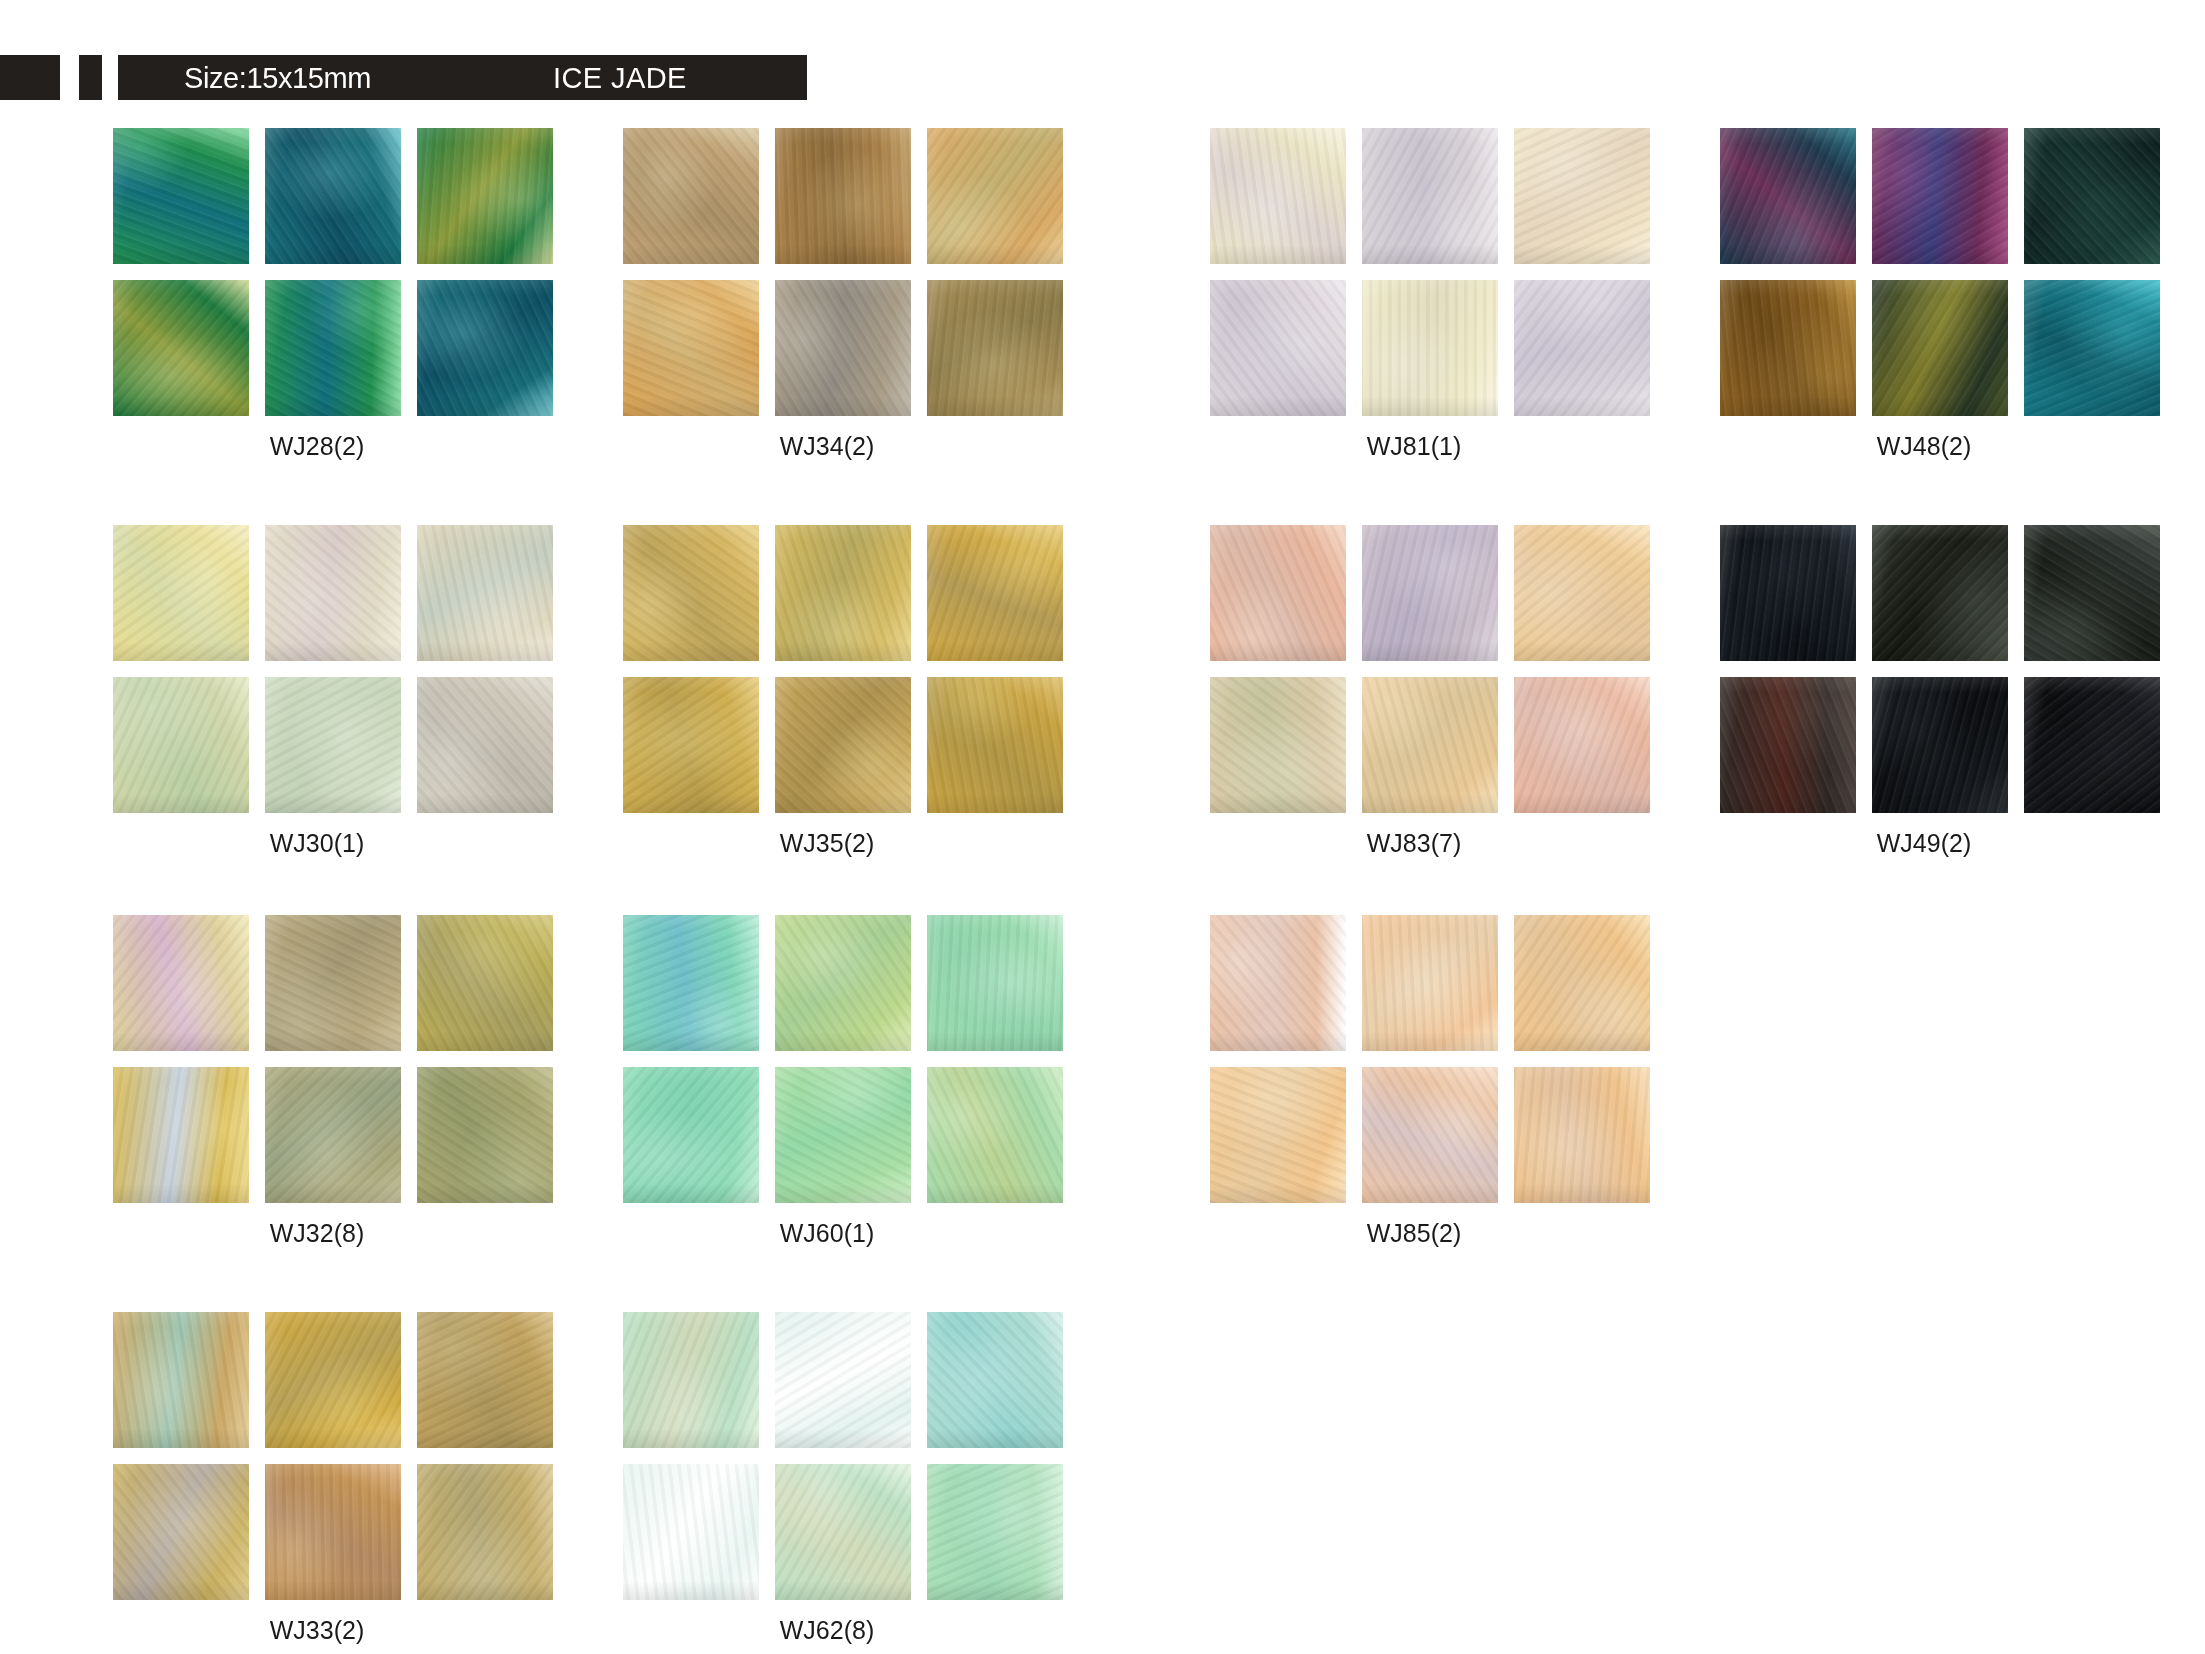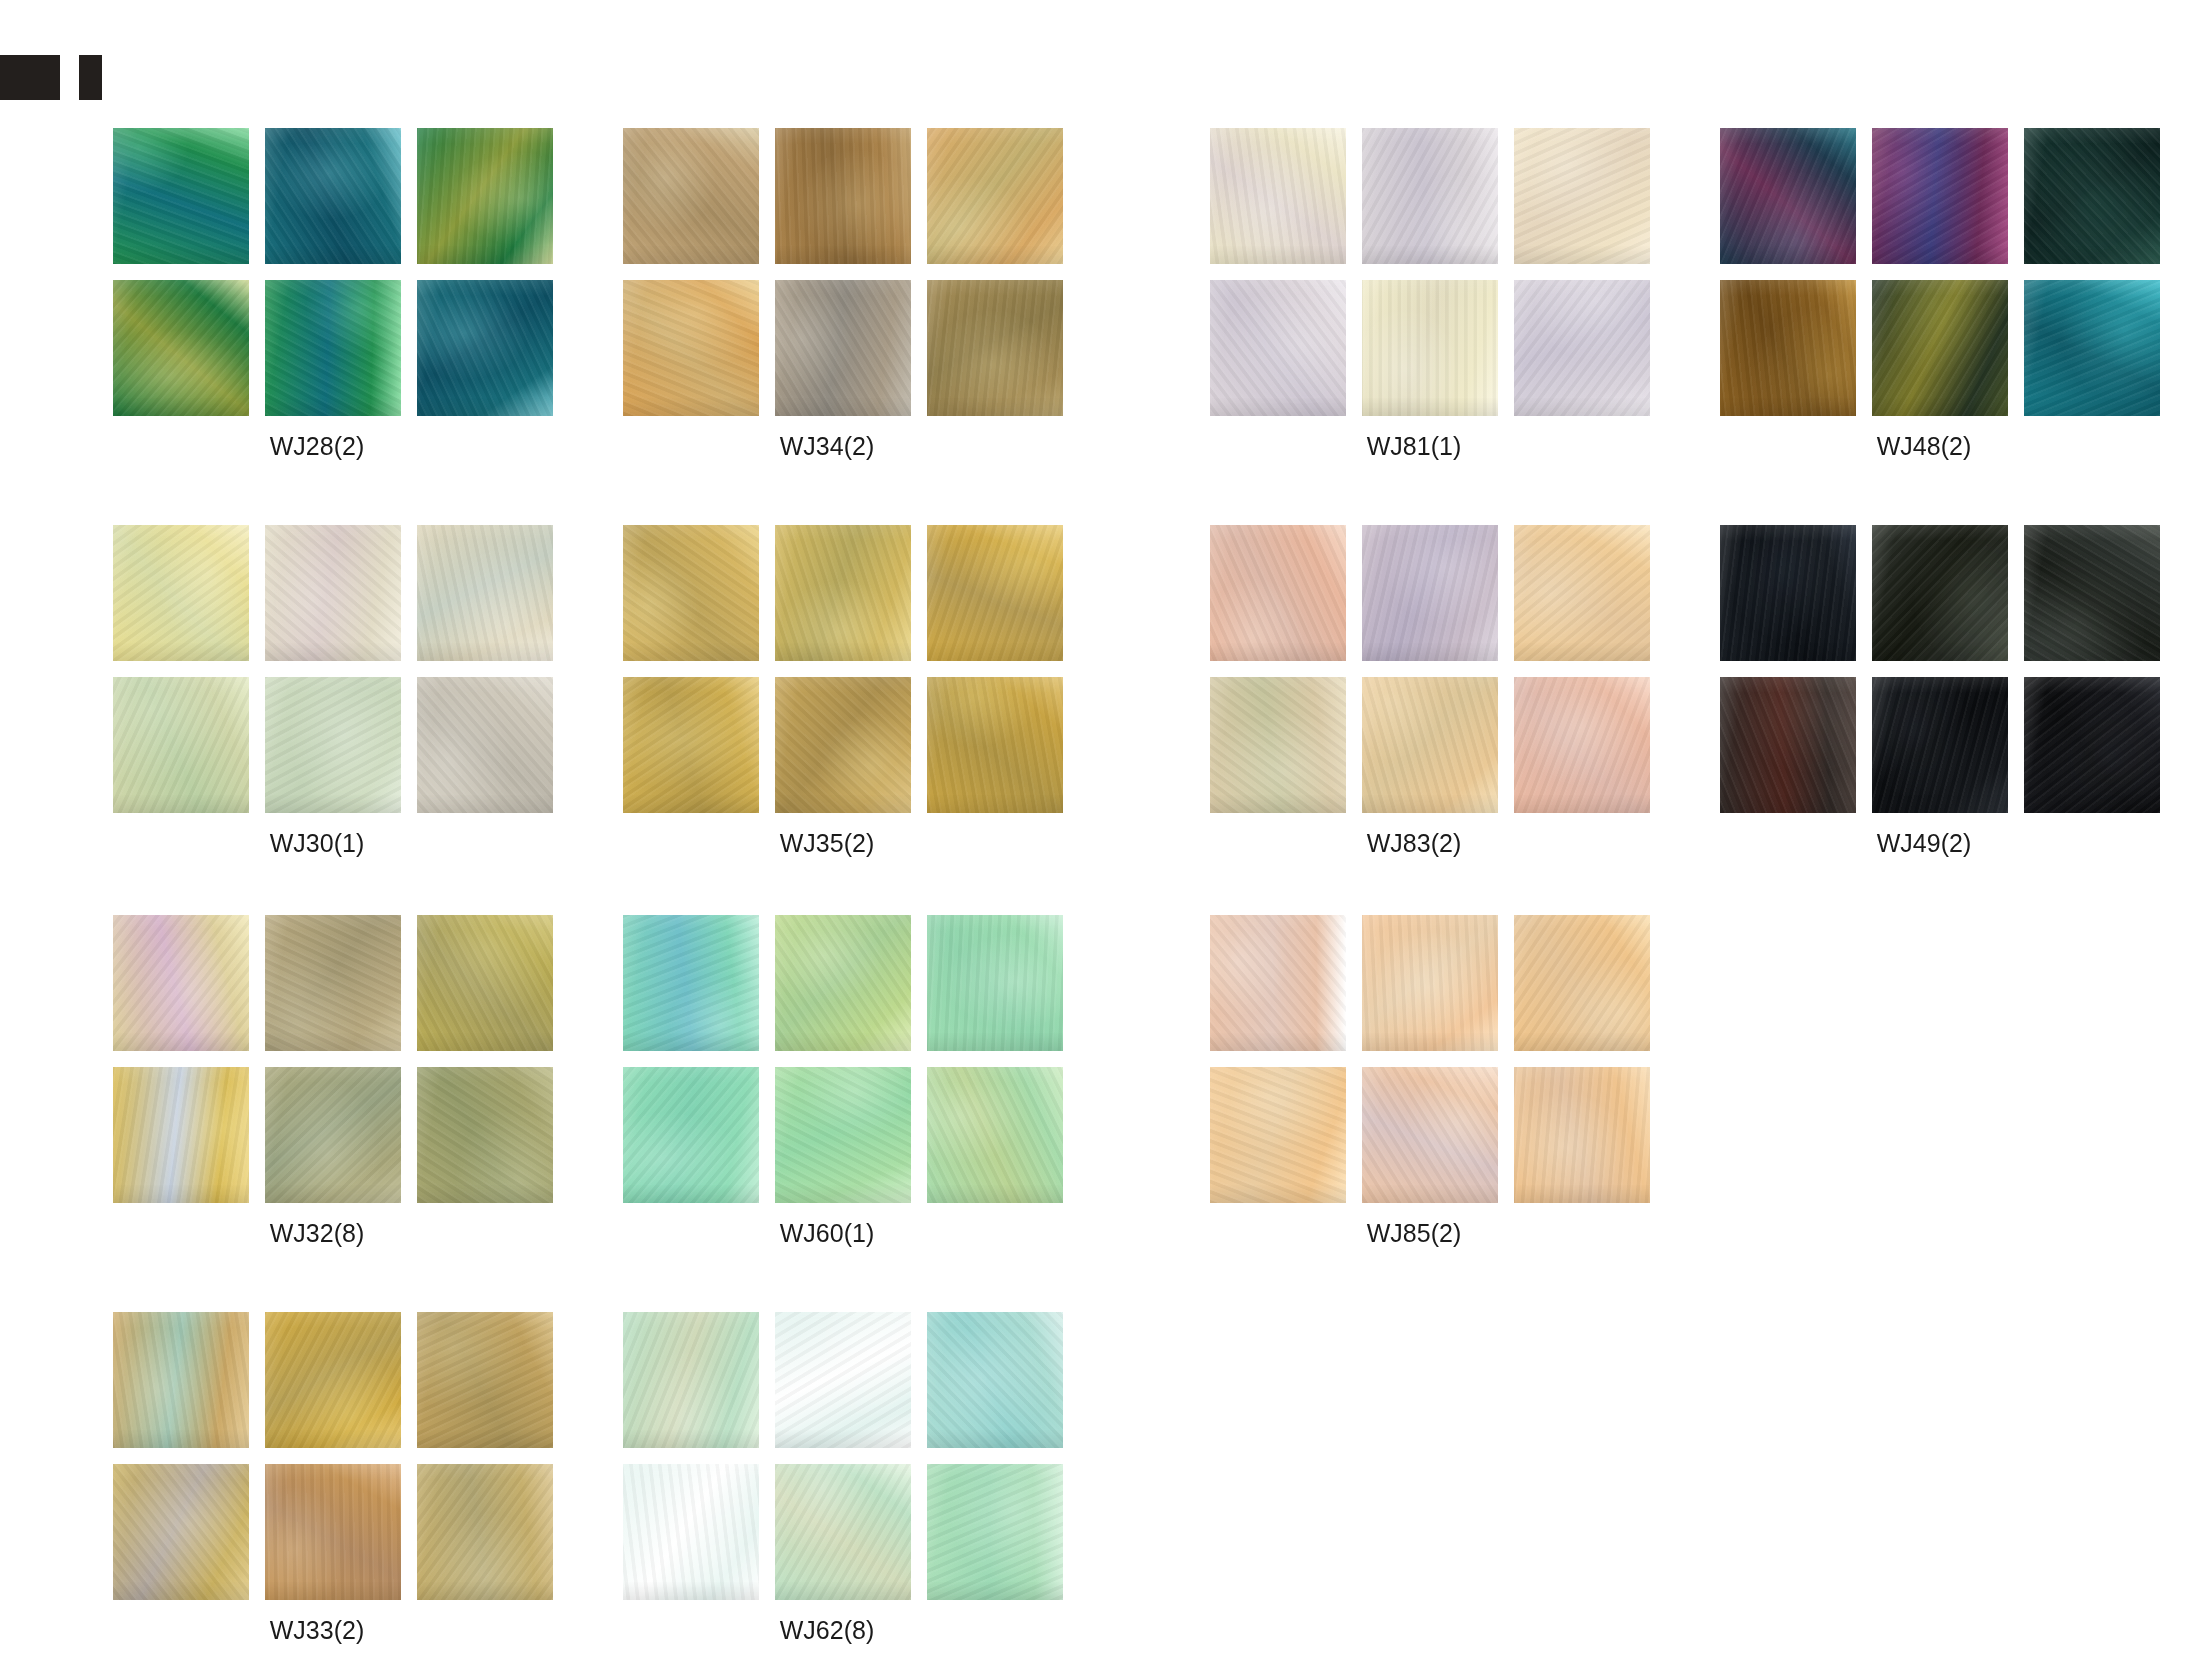--- a/index.html
+++ b/index.html
@@ -116,20 +116,24 @@
   }
 </style>
 </head>
 <body>
 
 <div class="header">
   <div class="hdr-block-a"></div>
   <div class="hdr-gap-a"></div>
   <div class="hdr-block-b"></div>
   <div class="hdr-gap-b"></div>
+  <div class="hdr-bar">
+    <span class="hdr-size">Size:15x15mm</span>
+    <span class="hdr-name">ICE JADE</span>
+  </div>
 </div>
 
 <div class="catalog" id="catalog">
     <div class="group" style="left: 113px; top: 128px;">
       <div class="tiles">
         <div class="tile">
           <div class="sheen" style="background: linear-gradient(20deg, rgb(31, 143, 78) 0%, rgb(15, 110, 122) 46%, rgb(31, 143, 78) 78%, rgb(143, 224, 168) 100%);"></div>
           <div class="sheen2" style="background: radial-gradient(60% 55% at 18% 14%, rgba(143, 224, 168, 0.533) 0%, transparent 62%);"></div>
           <div class="streaks" style="background: repeating-linear-gradient(200deg, rgba(255, 255, 255, 0.14) 0px, rgba(255, 255, 255, 0.14) 1.5px, rgba(0, 0, 0, 0.1) 2.2px, rgba(0, 0, 0, 0.1) 5.1px, rgba(255, 255, 255, 0.05) 5.8px, rgba(255, 255, 255, 0.05) 9.5px);"></div>
           <div class="glint" style="background: linear-gradient(100deg, rgba(255, 255, 255, 0.3) 0%, rgba(255, 255, 255, 0) 16%), linear-gradient(0deg, rgba(0, 0, 0, 0.18) 0%, rgba(0, 0, 0, 0) 14%), linear-gradient(rgba(255, 255, 255, 0.18) 0%, rgba(255, 255, 255, 0) 12%);"></div>
@@ -404,21 +408,21 @@
           <div class="streaks" style="background: repeating-linear-gradient(254deg, rgba(255, 255, 255, 0.14) 0px, rgba(255, 255, 255, 0.14) 1.5px, rgba(0, 0, 0, 0.1) 2.2px, rgba(0, 0, 0, 0.1) 5.1px, rgba(255, 255, 255, 0.05) 5.8px, rgba(255, 255, 255, 0.05) 9.5px);"></div>
           <div class="glint" style="background: linear-gradient(100deg, rgba(255, 255, 255, 0.3) 0%, rgba(255, 255, 255, 0) 16%), linear-gradient(0deg, rgba(0, 0, 0, 0.18) 0%, rgba(0, 0, 0, 0) 14%), linear-gradient(rgba(255, 255, 255, 0.18) 0%, rgba(255, 255, 255, 0) 12%);"></div>
         </div>
         <div class="tile">
           <div class="sheen" style="background: linear-gradient(47deg, rgb(234, 183, 159) 0%, rgb(223, 184, 171) 46%, rgb(234, 183, 159) 78%, rgb(249, 219, 203) 100%);"></div>
           <div class="sheen2" style="background: radial-gradient(75% 69% at 49% 37%, rgba(249, 219, 203, 0.533) 0%, transparent 62%);"></div>
           <div class="streaks" style="background: repeating-linear-gradient(291deg, rgba(255, 255, 255, 0.14) 0px, rgba(255, 255, 255, 0.14) 1.5px, rgba(0, 0, 0, 0.1) 2.2px, rgba(0, 0, 0, 0.1) 5.1px, rgba(255, 255, 255, 0.05) 5.8px, rgba(255, 255, 255, 0.05) 9.5px);"></div>
           <div class="glint" style="background: linear-gradient(100deg, rgba(255, 255, 255, 0.3) 0%, rgba(255, 255, 255, 0) 16%), linear-gradient(0deg, rgba(0, 0, 0, 0.18) 0%, rgba(0, 0, 0, 0) 14%), linear-gradient(rgba(255, 255, 255, 0.18) 0%, rgba(255, 255, 255, 0) 12%);"></div>
         </div>
       </div>
-      <div class="group-label">WJ83(2)</div>
+      <div class="group-label">WJ83(7)</div>
     </div>
     <div class="group" style="left: 1720px; top: 525px;">
       <div class="tiles">
         <div class="tile">
           <div class="sheen" style="background: linear-gradient(69deg, rgb(21, 26, 32) 0%, rgb(11, 15, 20) 46%, rgb(21, 26, 32) 78%, rgb(44, 52, 63) 100%);"></div>
           <div class="sheen2" style="background: radial-gradient(60% 78% at 45% 35%, rgba(44, 52, 63, 0.533) 0%, transparent 62%);"></div>
           <div class="streaks" style="background: repeating-linear-gradient(277deg, rgba(255, 255, 255, 0.14) 0px, rgba(255, 255, 255, 0.14) 1.5px, rgba(0, 0, 0, 0.1) 2.2px, rgba(0, 0, 0, 0.1) 5.1px, rgba(255, 255, 255, 0.05) 5.8px, rgba(255, 255, 255, 0.05) 9.5px);"></div>
           <div class="glint" style="background: linear-gradient(100deg, rgba(255, 255, 255, 0.3) 0%, rgba(255, 255, 255, 0) 16%), linear-gradient(0deg, rgba(0, 0, 0, 0.18) 0%, rgba(0, 0, 0, 0) 14%), linear-gradient(rgba(255, 255, 255, 0.18) 0%, rgba(255, 255, 255, 0) 12%);"></div>
         </div>
         <div class="tile">

